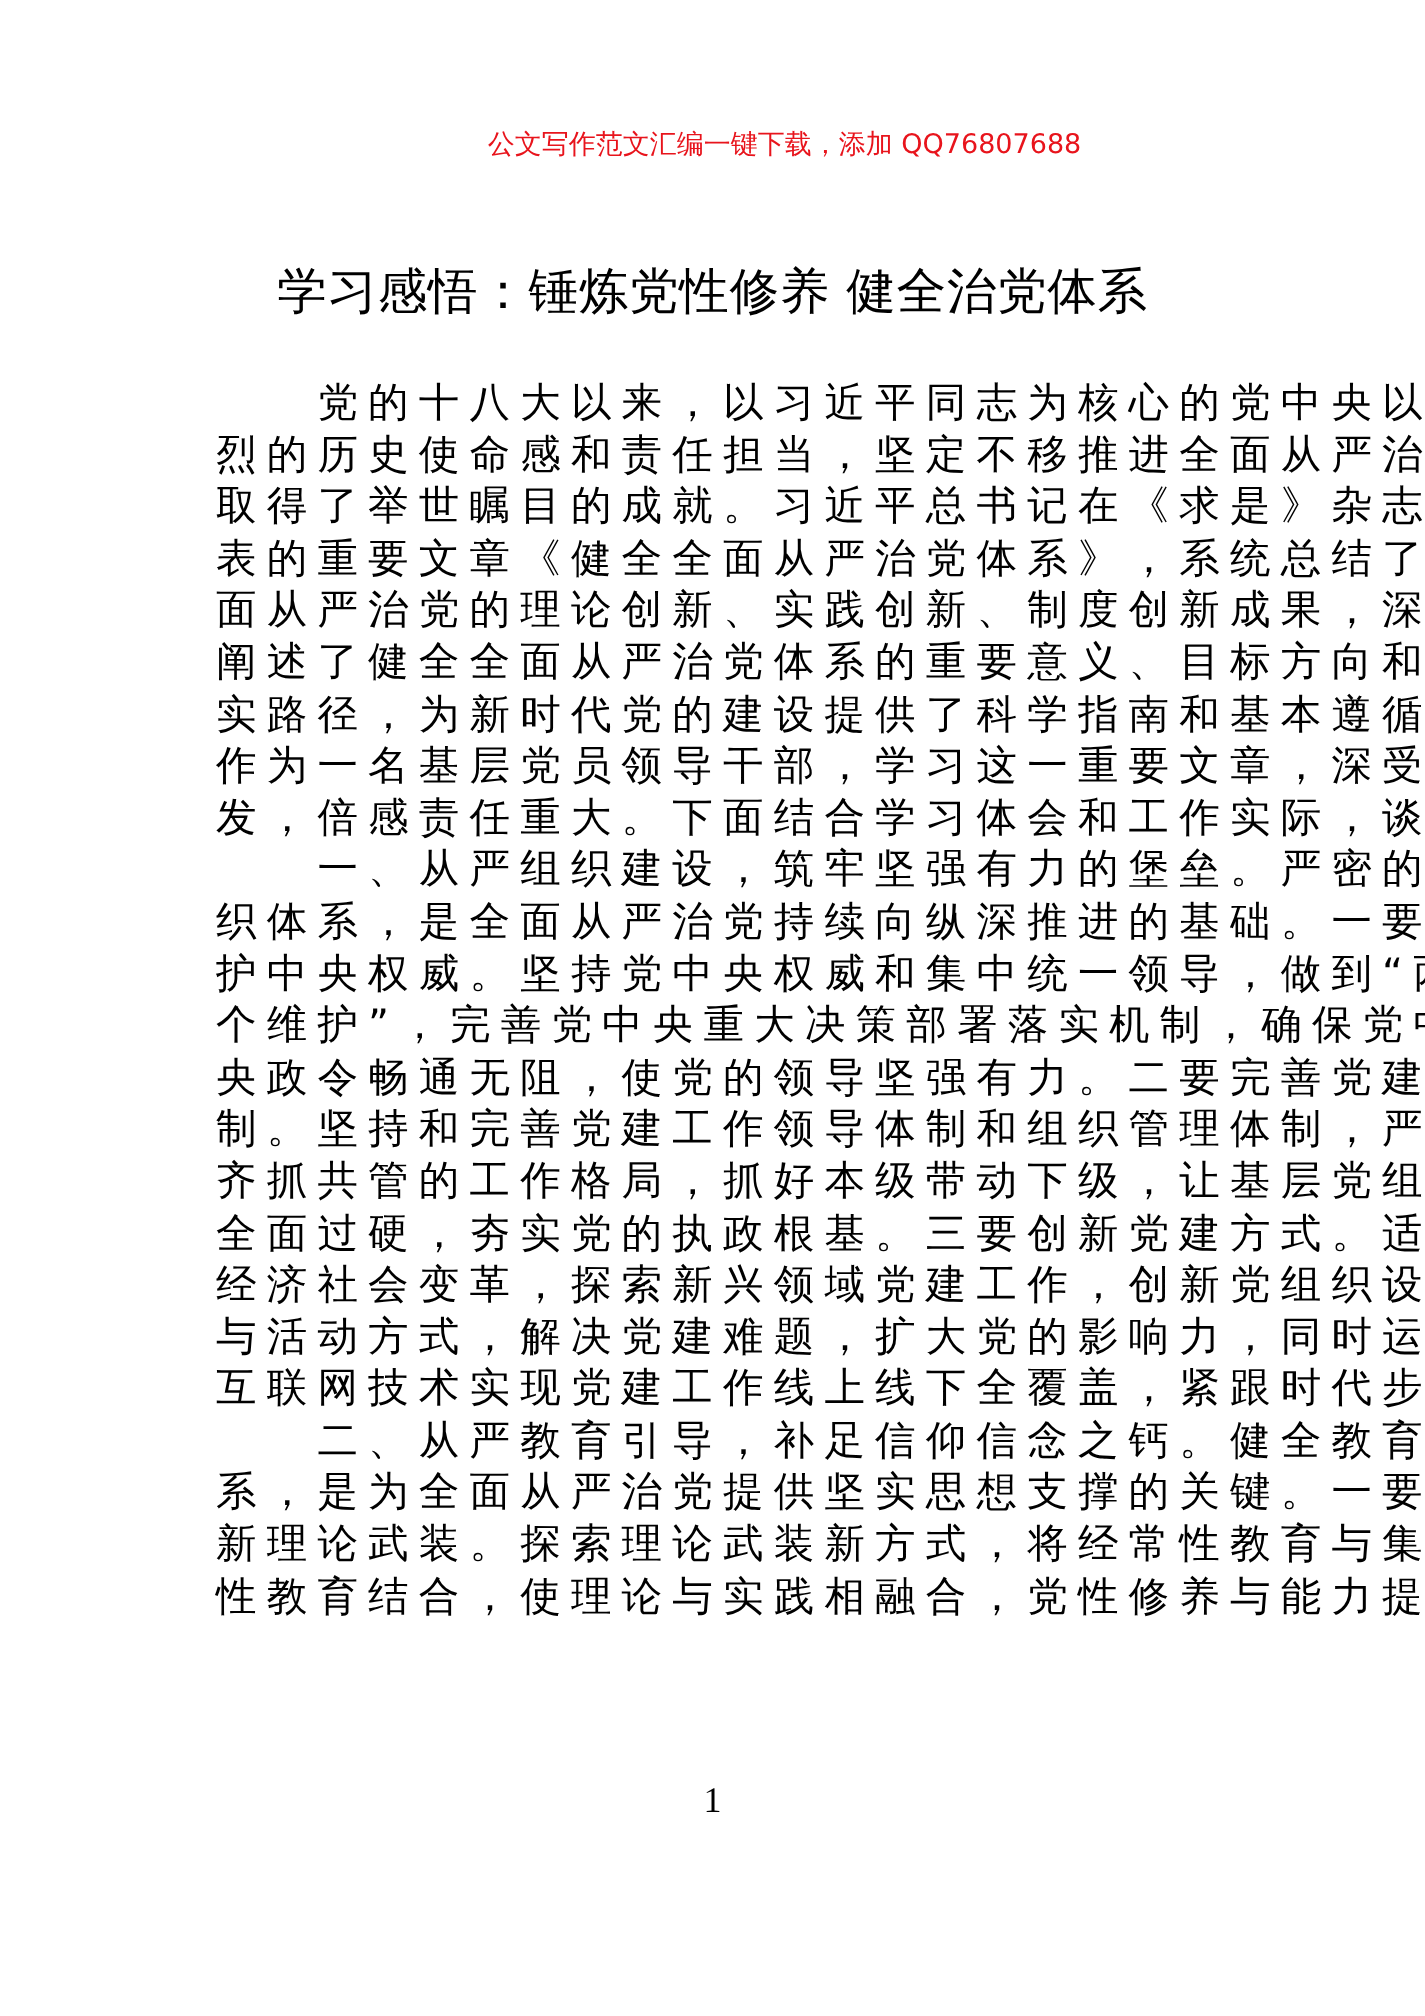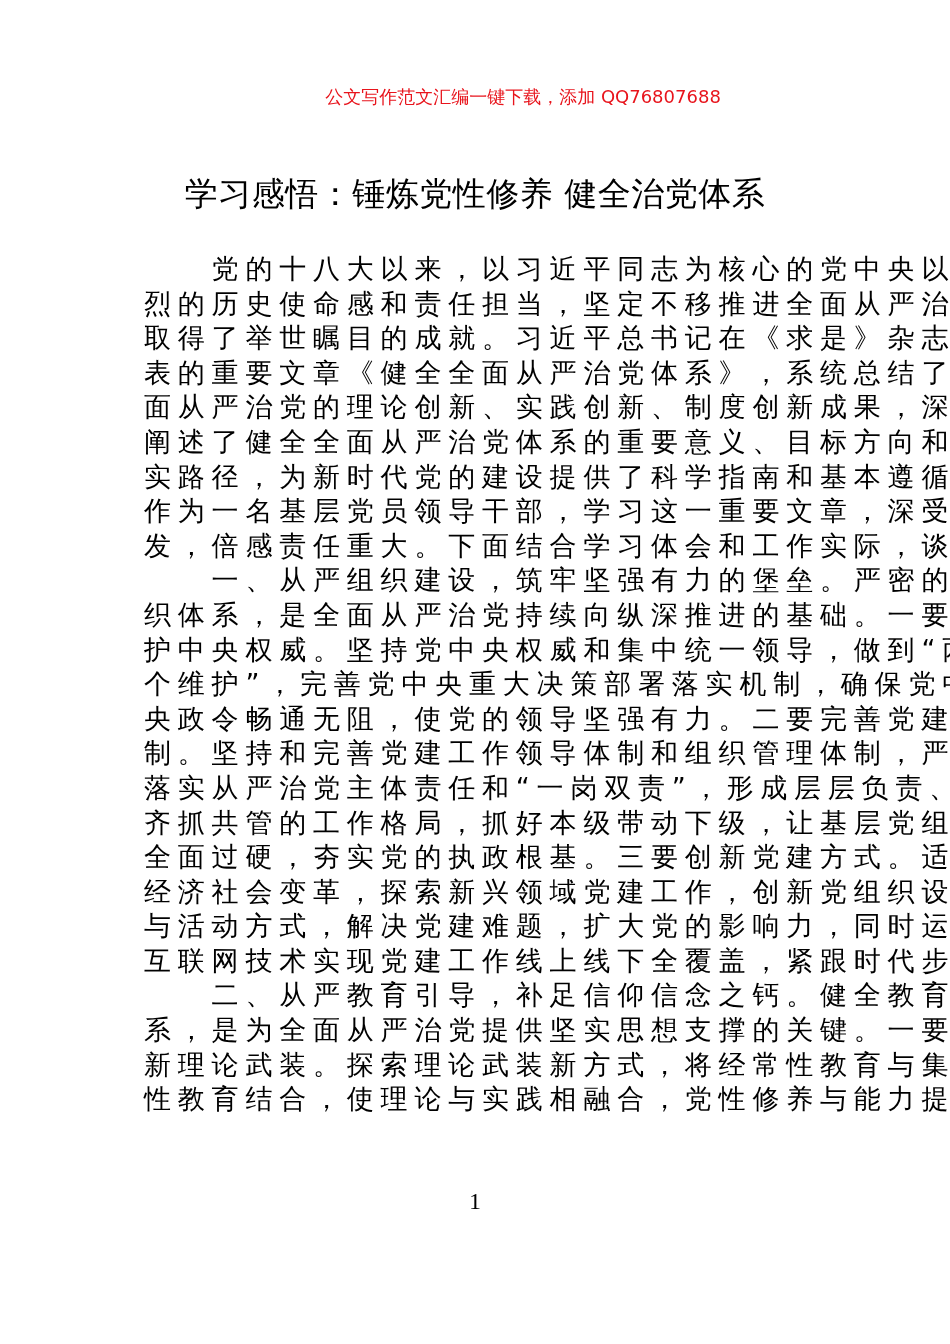--- a/index.html
+++ b/index.html
@@ -83,21 +83,20 @@
   <span class="line">阐述了健全全面从严治党体系的重要意义、目标方向和现</span>
   <span class="line">实路径，为新时代党的建设提供了科学指南和基本遵循。</span>
   <span class="line">作为一名基层党员领导干部，学习这一重要文章，深受启</span>
   <span class="line">发，倍感责任重大。下面结合学习体会和工作实际，谈五</span>
   <span class="line">　　一、从严组织建设，筑牢坚强有力的堡垒。严密的组</span>
   <span class="line">织体系，是全面从严治党持续向纵深推进的基础。一要维</span>
   <span class="line">护中央权威。坚持党中央权威和集中统一领导，做到“两</span>
   <span class="line">个维护”，完善党中央重大决策部署落实机制，确保党中</span>
   <span class="line">央政令畅通无阻，使党的领导坚强有力。二要完善党建体</span>
   <span class="line">制。坚持和完善党建工作领导体制和组织管理体制，严格</span>
-  <span class="line">落实从严治党主体责任和“一岗双责”，形成层层负责、</span>
   <span class="line">齐抓共管的工作格局，抓好本级带动下级，让基层党组织</span>
   <span class="line">全面过硬，夯实党的执政根基。三要创新党建方式。适应</span>
   <span class="line">经济社会变革，探索新兴领域党建工作，创新党组织设置</span>
   <span class="line">与活动方式，解决党建难题，扩大党的影响力，同时运用</span>
   <span class="line">互联网技术实现党建工作线上线下全覆盖，紧跟时代步伐。</span>
   <span class="line">　　二、从严教育引导，补足信仰信念之钙。健全教育体</span>
   <span class="line">系，是为全面从严治党提供坚实思想支撑的关键。一要创</span>
   <span class="line">新理论武装。探索理论武装新方式，将经常性教育与集中</span>
   <span class="line">性教育结合，使理论与实践相融合，党性修养与能力提升</span>
 </div>

